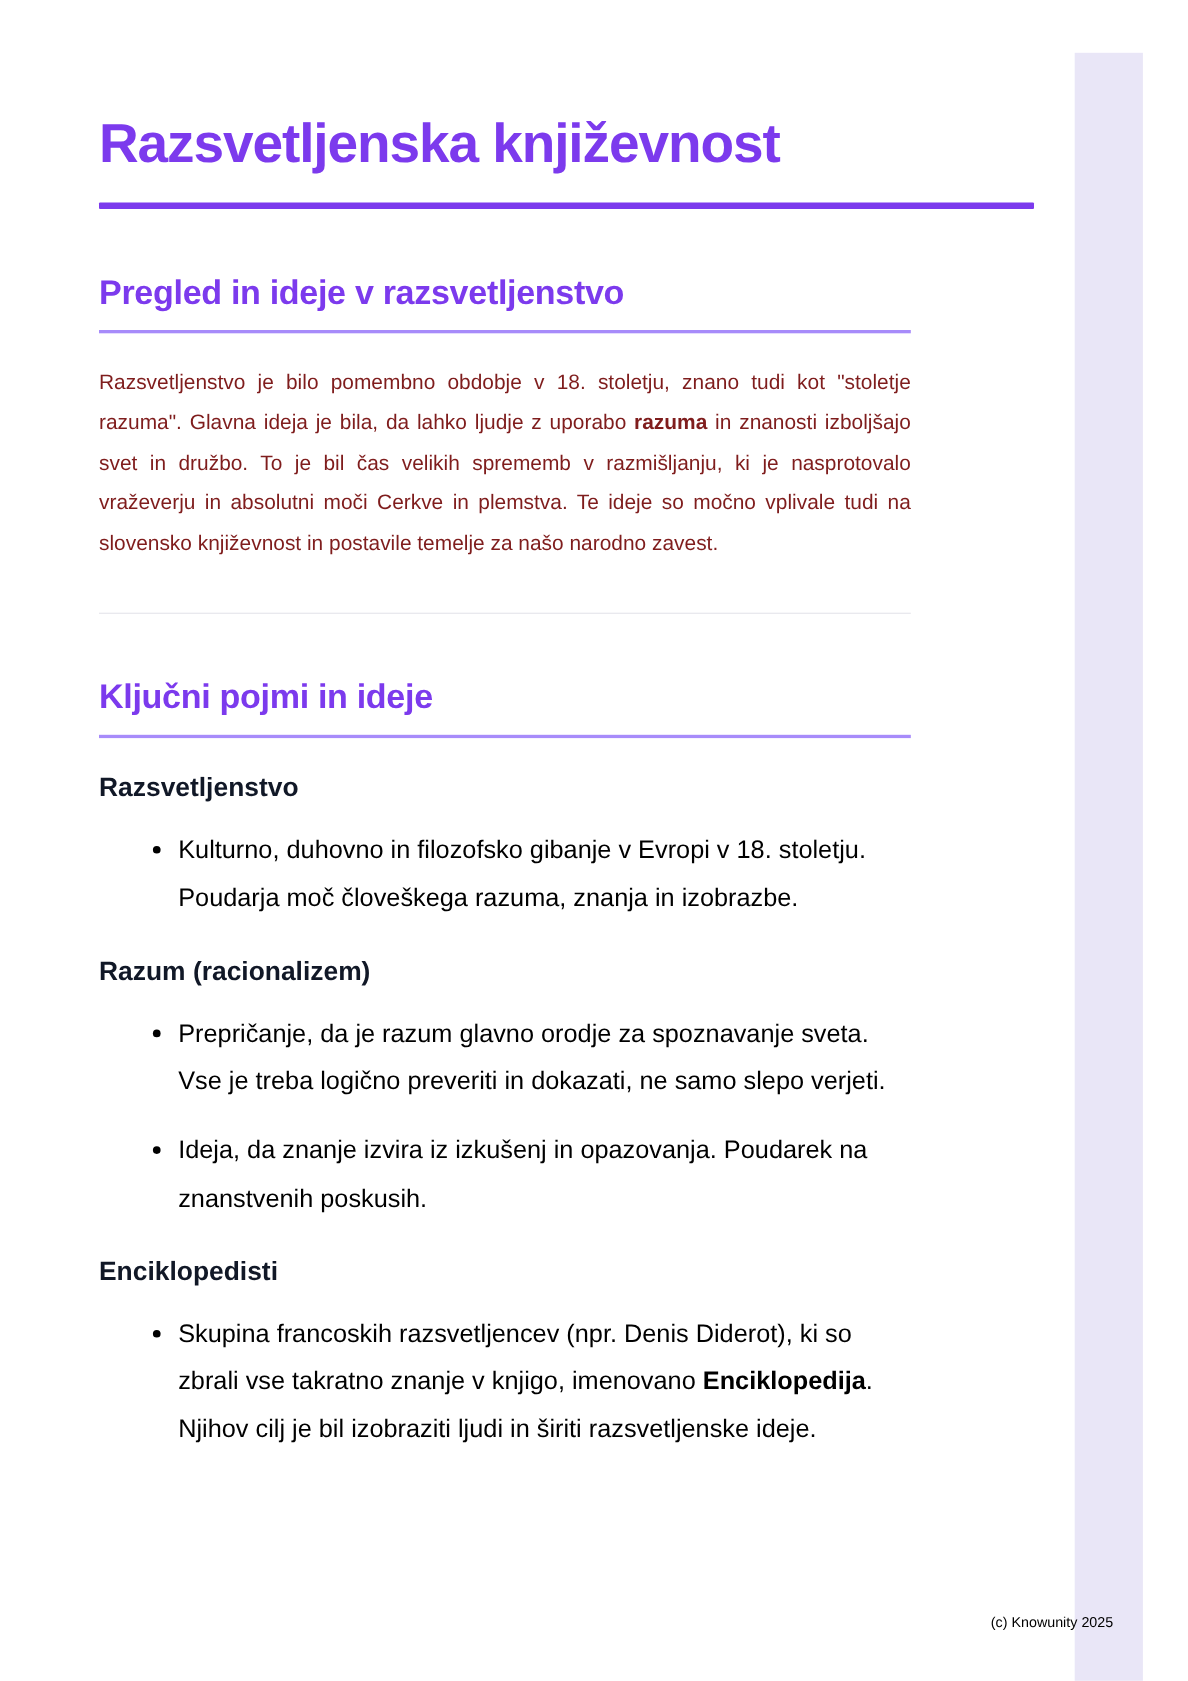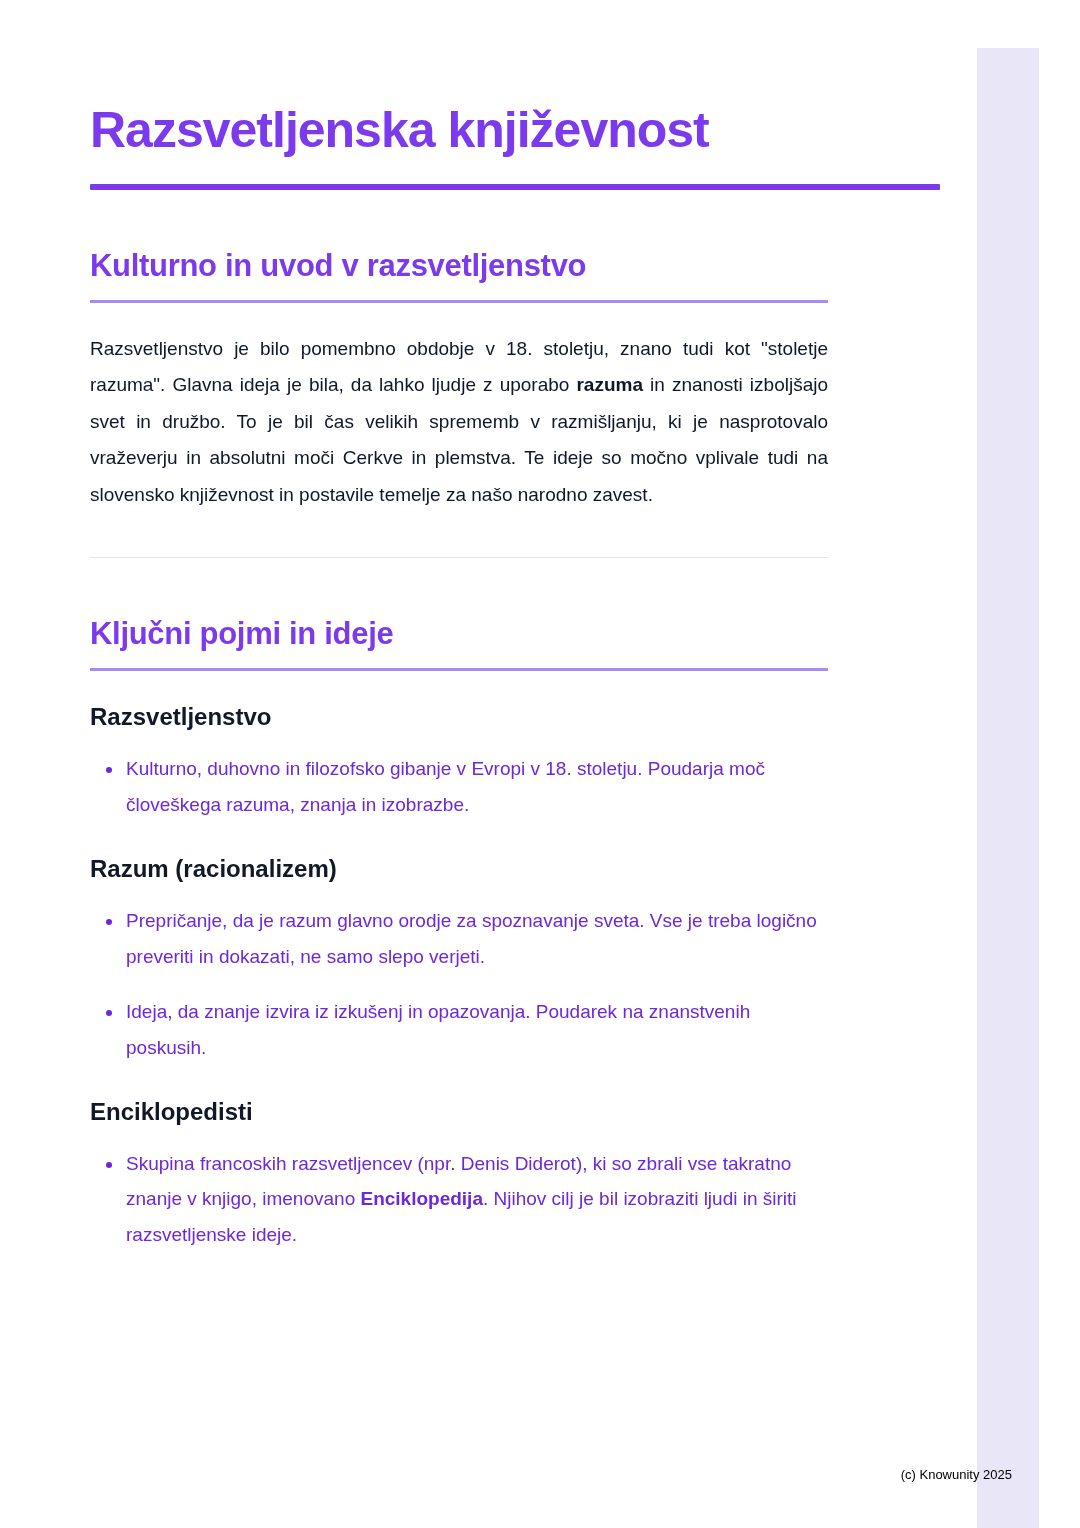--- a/index.html
+++ b/index.html
@@ -50,43 +50,44 @@
     letter-spacing: -0.3px;
     color: #7c3aed;
     border-bottom: 3px solid #a78bfa;
     padding-bottom: 16px;
   }
   p.intro-paragraph {
     margin: 0;
     font-size: 19px;
     line-height: 1.92;
     text-align: justify;
-    color: #0f172a;
+    color: #7f1d1d;
   }
   .section-divider {
     border: none;
     border-top: 1px solid #e4e4ea;
     margin: 44px 0 0 0;
   }
   h3.concept-term {
     margin: 32px 0 0 0;
     font-size: 24px;
     font-weight: 700;
     color: #111827;
   }
   ul.concept-bullets {
     margin: 20px 0 0 0;
     padding-left: 34px;
     list-style: disc;
   }
   li.concept-bullet {
-    font-size: 19px;
+    font-size: 23px;
     line-height: 1.88;
-    color: #6d28d9;
+    color: #000000;
     padding-left: 2px;
+    margin-left: 36px;
   }
   strong { font-weight: 700; }
   em { font-style: italic; }
   .footer-credit {
     position: absolute;
     right: 68px;
     bottom: 46px;
     font-size: 13px;
     color: #000000;
   }
@@ -95,21 +96,21 @@
 <body>
 
 <div class="side-strip"></div>
 
 <div class="content">
 
   <h1 class="page-title">Razsvetljenska književnost</h1>
   <div class="title-rule"></div>
 
   <section>
-    <h2 class="section-heading">Kulturno in uvod v razsvetljenstvo</h2>
+    <h2 class="section-heading">Pregled in ideje v razsvetljenstvo</h2>
     <p class="intro-paragraph"><span>Razsvetljenstvo je bilo pomembno obdobje v 18. stoletju, znano tudi kot "stoletje razuma". Glavna ideja je bila, da lahko ljudje z uporabo </span><strong>razuma</strong><span> in znanosti izboljšajo svet in družbo. To je bil čas velikih sprememb v razmišljanju, ki je nasprotovalo vraževerju in absolutni moči Cerkve in plemstva. Te ideje so močno vplivale tudi na slovensko književnost in postavile temelje za našo narodno zavest.</span></p>
   </section>
 
   <hr class="section-divider">
 
   <section>
     <h2 class="section-heading">Ključni pojmi in ideje</h2>
 
     <div class="concept">
       <h3 class="concept-term">Razsvetljenstvo</h3>

